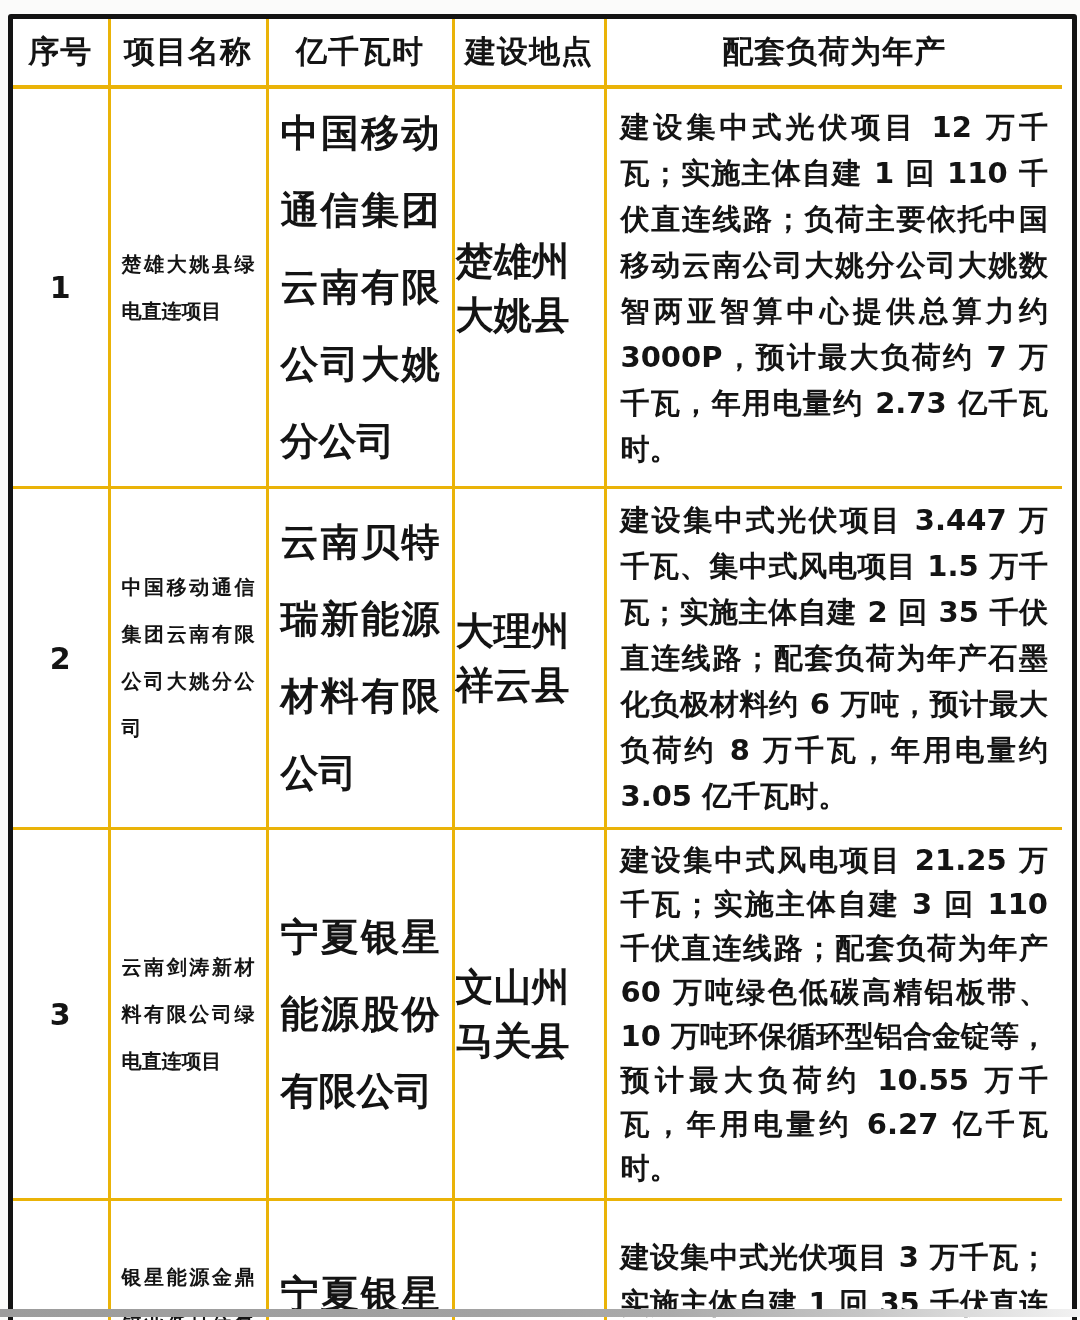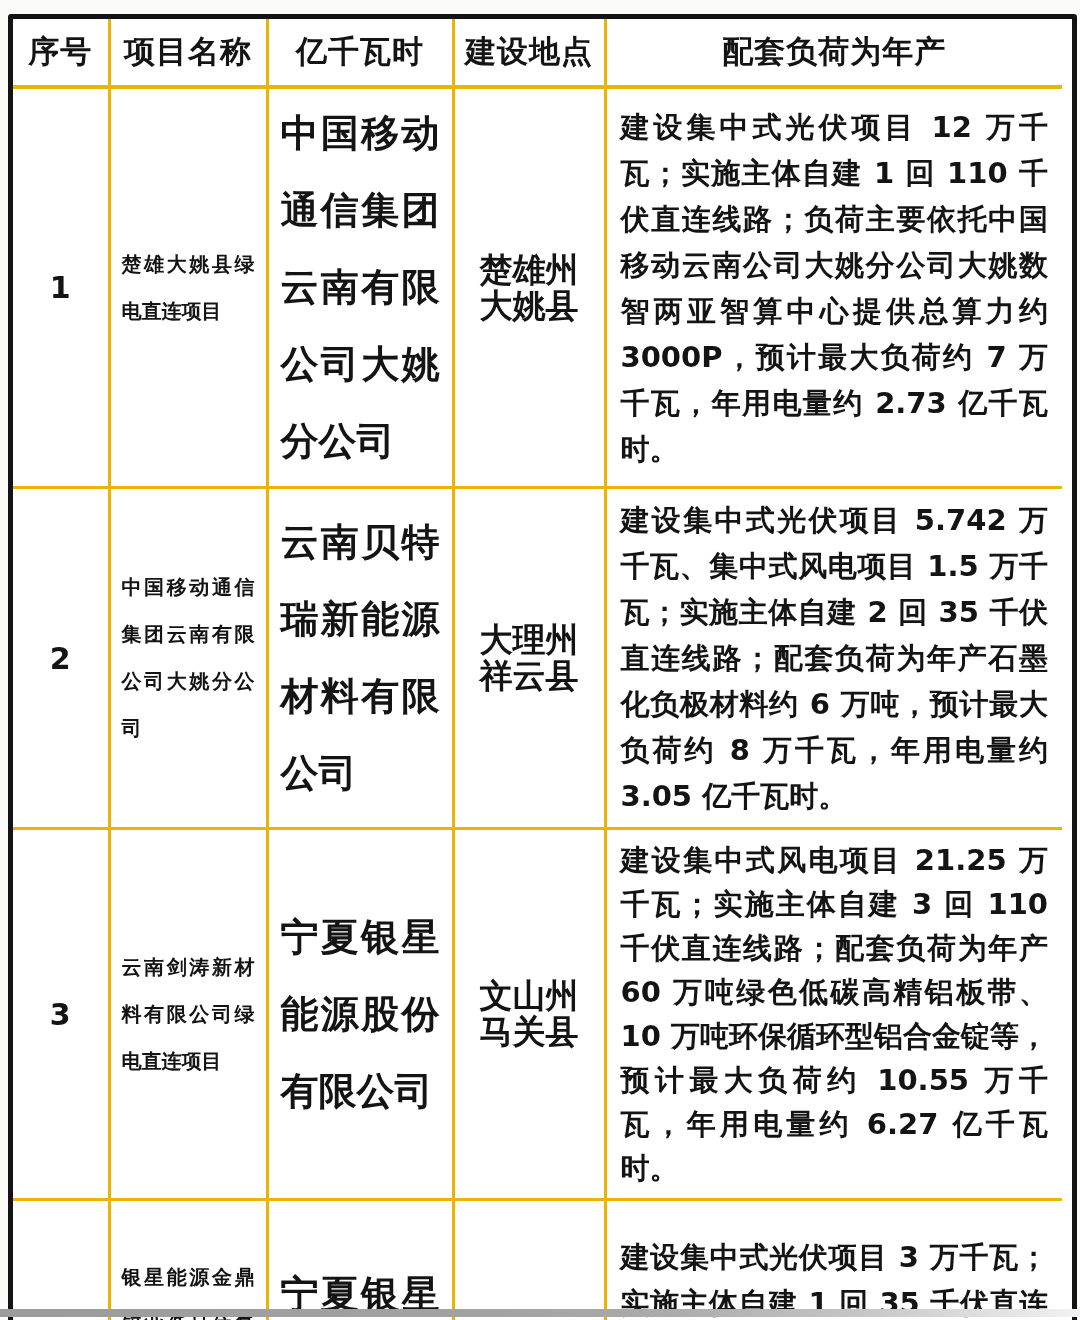--- a/index.html
+++ b/index.html
@@ -69,23 +69,23 @@
     text-justify: inter-character;
   }
   td.cell-entity {
     font-size: 38px;
     line-height: 77px;
     padding: 6px 12px;
     text-align: justify;
     text-justify: inter-character;
   }
   td.cell-location {
-    font-size: 33px;
-    line-height: 36px;
-    text-align: center;
+    font-size: 38px;
+    line-height: 54px;
+    text-align: left;
     white-space: pre-line;
   }
   td.cell-content {
     font-size: 29px;
     line-height: 46px;
     padding: 8px 14px;
     text-align: justify;
     text-justify: inter-character;
   }
   .r2 td.cell-content { line-height: 44px; }
@@ -131,21 +131,21 @@
           <td class="cell-location">楚雄州
 大姚县</td>
           <td class="cell-content">建设集中式光伏项目 12 万千瓦；实施主体自建 1 回 110 千伏直连线路；负荷主要依托中国移动云南公司大姚分公司大姚数智两亚智算中心提供总算力约 3000P，预计最大负荷约 7 万千瓦，年用电量约 2.73 亿千瓦时。</td>
         </tr>
         <tr class="r1">
           <td class="cell-seq">2</td>
           <td class="cell-name">中国移动通信集团云南有限公司大姚分公司</td>
           <td class="cell-entity">云南贝特瑞新能源材料有限公司</td>
           <td class="cell-location">大理州
 祥云县</td>
-          <td class="cell-content">建设集中式光伏项目 5.742 万千瓦、集中式风电项目 1.5 万千瓦；实施主体自建 2 回 35 千伏直连线路；配套负荷为年产石墨化负极材料约 6 万吨，预计最大负荷约 8 万千瓦，年用电量约 3.05 亿千瓦时。</td>
+          <td class="cell-content">建设集中式光伏项目 3.447 万千瓦、集中式风电项目 1.5 万千瓦；实施主体自建 2 回 35 千伏直连线路；配套负荷为年产石墨化负极材料约 6 万吨，预计最大负荷约 8 万千瓦，年用电量约 3.05 亿千瓦时。</td>
         </tr>
         <tr class="r2">
           <td class="cell-seq">3</td>
           <td class="cell-name">云南剑涛新材料有限公司绿电直连项目</td>
           <td class="cell-entity">宁夏银星能源股份有限公司</td>
           <td class="cell-location">文山州
 马关县</td>
           <td class="cell-content">建设集中式风电项目 21.25 万千瓦；实施主体自建 3 回 110 千伏直连线路；配套负荷为年产 60 万吨绿色低碳高精铝板带、10 万吨环保循环型铝合金锭等，预计最大负荷约 10.55 万千瓦，年用电量约 6.27 亿千瓦时。</td>
         </tr>
         <tr class="r3">

